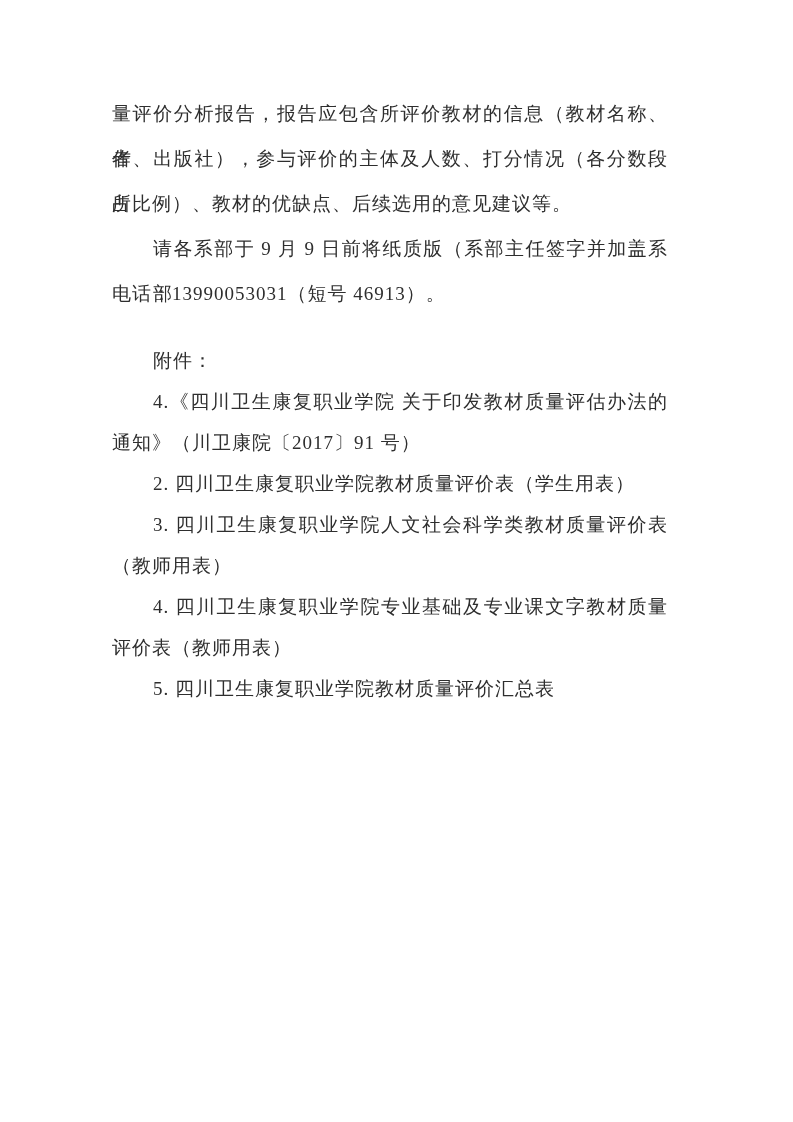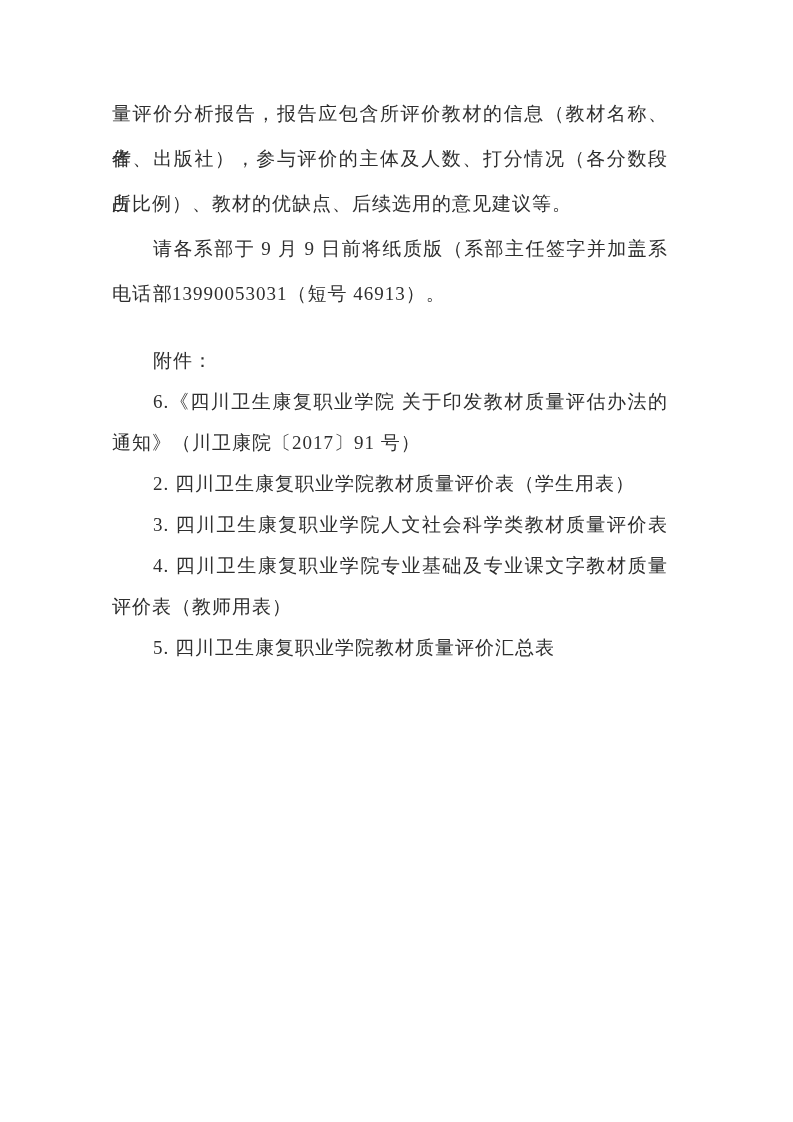--- a/index.html
+++ b/index.html
@@ -68,24 +68,25 @@
       <div class="line">占比例）、教材的优缺点、后续选用的意见建议等。</div>
     </div>
 
     <div class="body-text">
       <div class="line j indent">请各系部于 9 月 9 日前将纸质版（系部主任签字并加盖系部</div>
       <div class="line">电话：13990053031（短号 46913）。</div>
     </div>
 
     <div class="att">
       <div class="line indent">附件：</div>
-      <div class="line j indent">6.《四川卫生康复职业学院 关于印发教材质量评估办法的</div>
+      <div class="line j indent">4.《四川卫生康复职业学院 关于印发教材质量评估办法的</div>
       <div class="line">通知》（川卫康院〔2017〕91 号）</div>
       <div class="line indent">2. 四川卫生康复职业学院教材质量评价表（学生用表）</div>
       <div class="line j indent">3. 四川卫生康复职业学院人文社会科学类教材质量评价表</div>
+      <div class="line">（教师用表）</div>
       <div class="line j indent">4. 四川卫生康复职业学院专业基础及专业课文字教材质量</div>
       <div class="line">评价表（教师用表）</div>
       <div class="line indent">5. 四川卫生康复职业学院教材质量评价汇总表</div>
     </div>
 
 
   </div>
 </div>
 
 </body></html>

